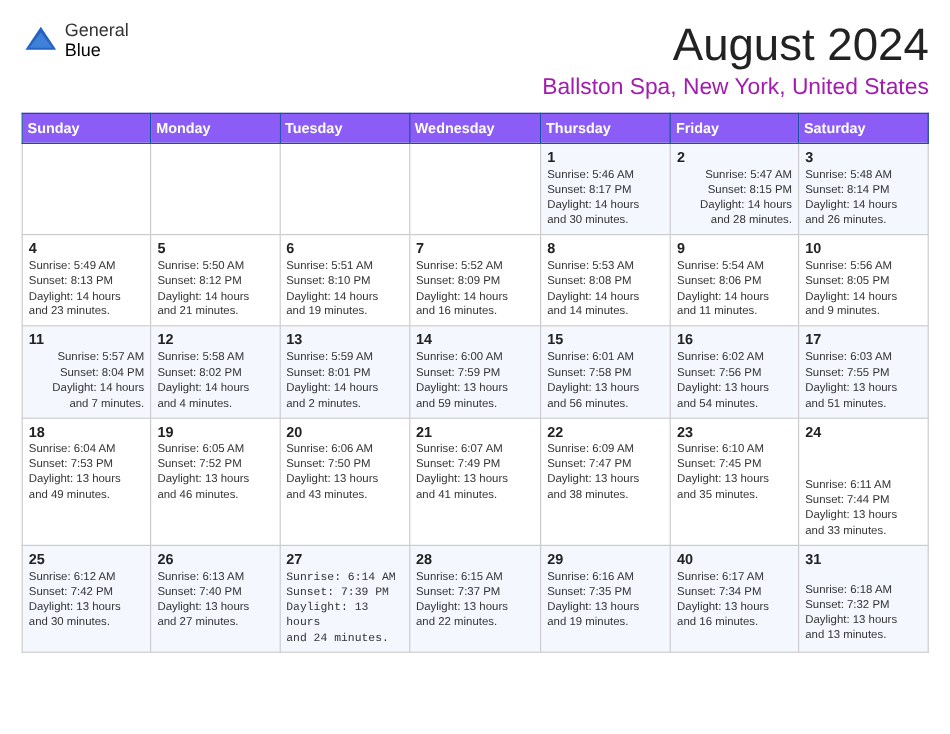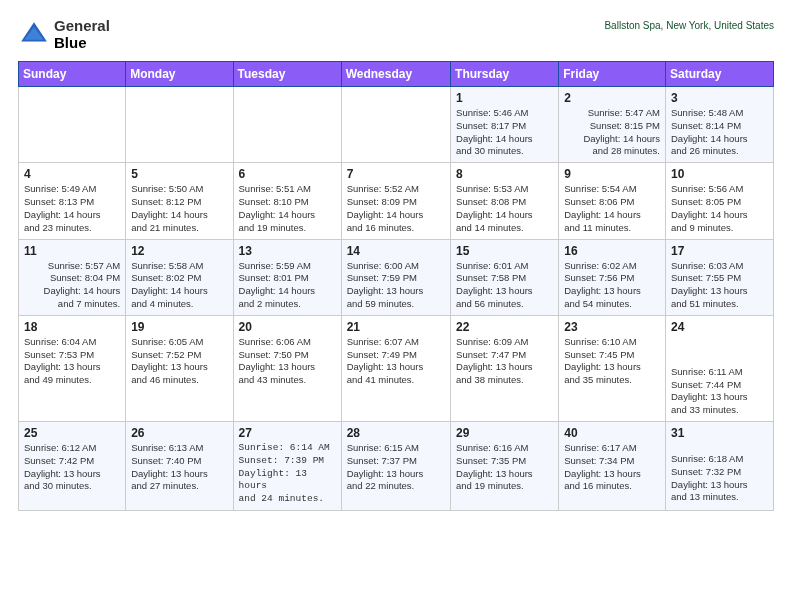--- a/index.html
+++ b/index.html
@@ -22,42 +22,42 @@
     }
     .logo {
       display: flex;
       align-items: center;
       gap: 4px;
     }
     .logo-text {
       display: flex;
       flex-direction: column;
       font-size: 15px;
-      font-weight: bold;
+      font-weight: normal;
       line-height: 1.1;
       color: #333;
     }
     .logo-text .general { color: #333; }
     .logo-text .blue { color: #000000; }
     .logo-icon {
       width: 32px;
       height: 32px;
     }
     .title-area {
       text-align: right;
     }
     .month-title {
       font-size: 38px;
       color: #222;
       font-weight: normal;
       line-height: 1.1;
     }
     .location {
-      font-size: 10px;
-      color: #14532d;
+      font-size: 19px;
+      color: #a21caf;
       margin-top: 2px;
     }
     .calendar {
       width: 100%;
       border-collapse: collapse;
       border: 1px solid #ccc;
     }
     .calendar thead tr {
       background: #8b5cf6;
     }
@@ -112,20 +112,21 @@
       <svg class="logo-icon" viewBox="0 0 40 40">
         <polygon points="20,4 36,28 4,28" fill="#2563c0"></polygon>
         <polygon points="20,10 32,26 8,26" fill="#5a9ff0" opacity="0.5"></polygon>
       </svg>
       <div class="logo-text">
         <span class="general">General</span>
         <span class="blue">Blue</span>
       </div>
     </div>
     <div class="title-area">
+      <div class="month-title">August 2024</div>
       <div class="location">Ballston Spa, New York, United States</div>
     </div>
   </div>
 
   <table class="calendar">
     <thead>
       <tr>
       <th>Sunday</th>
           <th>Monday</th>
           <th>Tuesday</th>

